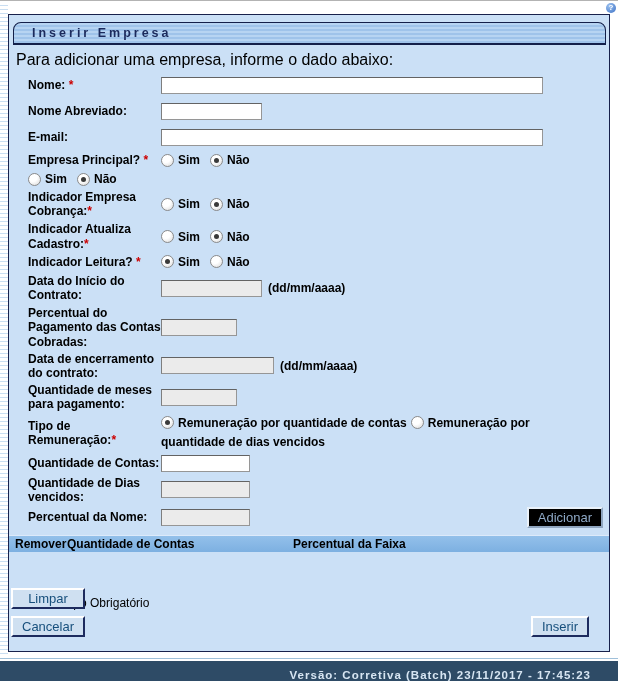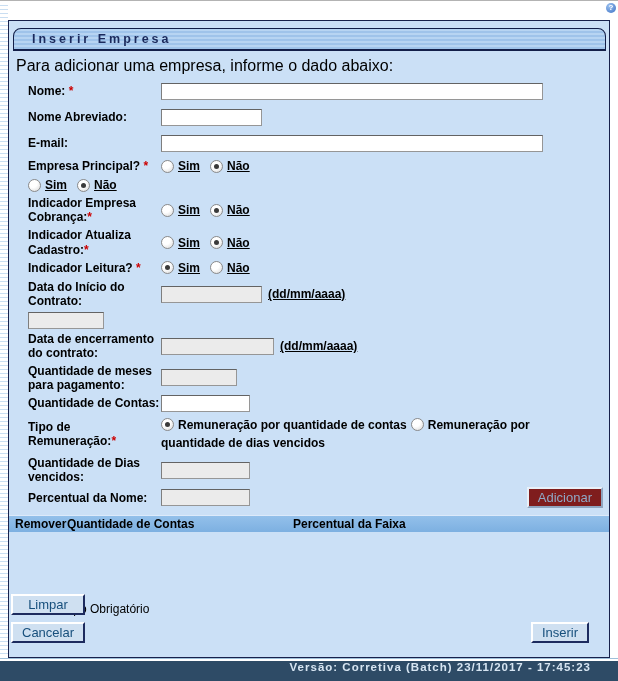--- a/index.html
+++ b/index.html
@@ -29,21 +29,21 @@
   .breadcrumb-link { text-decoration:underline; color:#666; cursor:pointer; }
 
   
   .left-stripes {
     position:absolute; left:0; top:2px; width:8px; height:655px;
     background:repeating-linear-gradient(to bottom, #ffffff 0 3px, #c9def2 3px 4px);
   }
 
   
   .panel {
-    position:absolute; left:8px; top:20px; width:602px; height:638px;
+    position:absolute; left:8px; top:14px; width:602px; height:638px;
     background:#cbe0f6;
     border:1px solid #18214b;
     padding:7px 2px 0 3px;
   }
 
   .title-bar {
     height:23px; margin:0 1px;
     border:1px solid #131f49; border-bottom-width:2px;
     border-radius:8px 8px 0 0;
     background:repeating-linear-gradient(to bottom, #b7d4f2 0 2px, #9fc3ea 2px 4px);
@@ -57,21 +57,21 @@
 
   .subtitle { font-size:16px; color:#000; margin:6px 0 8px 4px; }
 
   
   .frow { display:flex; align-items:center; margin:0 0 0 4px;padding-left:12px; }
   .flabel {
     width:133px; flex-shrink:0;
     font-size:12px; font-weight:bold; color:#000; line-height:1.18;
   }
   .req { color:#cc0000; font-weight:bold; }
-  .fcontent { display:flex; align-items:center; font-size:12px;text-decoration:underline; }
+  .fcontent { display:flex; align-items:center; font-size:12px; }
 
   .tinput {
     height:17px;
     border:1px solid #969696; border-top-color:#636363; border-left-color:#7e7e7e;
     background:#ffffff; font-size:12px; padding:0 2px;
     font-family:"Liberation Sans", sans-serif;
   }
   .tinput:disabled, .tinput.dis { background:#ebebeb; }
   .w382{width:382px} .w101{width:101px} .w113{width:113px}
   .w76{width:76px} .w89{width:89px}
@@ -100,21 +100,21 @@
   
   .btn {
     height:21px; padding:0 9px;
     font-family:"Liberation Sans", sans-serif;
     font-size:13px; color:#174f7c;
     background:#cfe0f1;
     border:2px solid; border-color:#ffffff #1d2b5e #1d2b5e #ffffff;
     cursor:pointer; line-height:15px;
   }
   .btn-disabled {
-    color:#8fa9c6; background:#7f1d1d;
+    color:#8fa9c6; background:#000000;
     border-color:#e9f1f9 #8fa5bf #8fa5bf #e9f1f9;
   }
   .faixa-row .btn-add { margin-left:auto; margin-right:4px; }
 
   
   .thead {
     margin:7px -2px 0 -3px; height:17px;
     background:linear-gradient(#93c0ea,#7db0e1);
     border-top:1px solid #ddeafa;
     display:flex; align-items:center;
@@ -130,21 +130,21 @@
     font-size:12px; color:#000;
   }
   .actions-left { position:absolute; left:2px; bottom:14px; display:flex; gap:7px;flex-direction:column; }
   .actions-right { position:absolute; right:20px; bottom:14px; }
 
   
   .footer-sep { position:absolute; left:0; right:0; bottom:22px; border-top:1px solid #9fc0da; }
   .footer {
     position:absolute; left:0; bottom:0; width:618px; height:20px;
     background:#2e4b66;
-    display:flex; align-items:flex-start; justify-content:flex-end;
+    display:flex; align-items:flex-end; justify-content:flex-end;
     padding-right:27px;
   }
   .footer-text {
     color:#d7e5f2; font-size:11.5px; font-weight:bold; letter-spacing:1px;
   }
 </style>
 </head>
 <body>
 
 <div class="breadcrumb-bar">
@@ -243,53 +243,54 @@
 
   <div class="frow mb4">
     <div class="flabel">Data do Início do Contrato:</div>
     <div class="fcontent">
       <input class="tinput w101 dis" type="text" disabled="" value="" style="">
       <span class="hint">(dd/mm/aaaa)</span>
     </div>
   </div>
 
   <div class="frow mb3">
+    <div class="flabel">Percentual do Pagamento das Contas Cobradas:</div>
     <div class="fcontent">
       <input class="tinput w76 dis" type="text" disabled="" value="" style="">
     </div>
   </div>
 
   <div class="frow mb3">
     <div class="flabel">Data de encerramento do contrato:</div>
     <div class="fcontent">
       <input class="tinput w113 dis" type="text" disabled="" value="" style="">
       <span class="hint">(dd/mm/aaaa)</span>
     </div>
   </div>
 
   <div class="frow mb3">
     <div class="flabel">Quantidade de meses para pagamento:</div>
     <div class="fcontent">
       <input class="tinput w76 dis" type="text" disabled="" value="" style="">
     </div>
   </div>
 
-  <div class="frow mb4">
-    <div class="flabel">Quantidade de Contas:</div>
-    <div class="fcontent">
-      <input class="tinput w89" type="text" value="" style="">
-    </div>
-  </div>
-
   <div class="frow mb3">
     <div class="flabel">
       <span>Tipo de Remuneração:</span><span class="req">*</span>
     </div>
     <div class="remun">
       <span class="radio checked"></span><span class="opt">Remuneração por quantidade de contas</span><span class="radio"></span><span class="opt">Remuneração por quantidade de dias vencidos</span>
+    </div>
+  </div>
+
+  <div class="frow mb4">
+    <div class="flabel">Quantidade de Contas:</div>
+    <div class="fcontent">
+      <input class="tinput w89" type="text" value="" style="">
     </div>
   </div>
 
   <div class="frow mb3">
     <div class="flabel">Quantidade de Dias vencidos:</div>
     <div class="fcontent">
       <input class="tinput w89 dis" type="text" disabled="" value="" style="">
     </div>
   </div>
 

